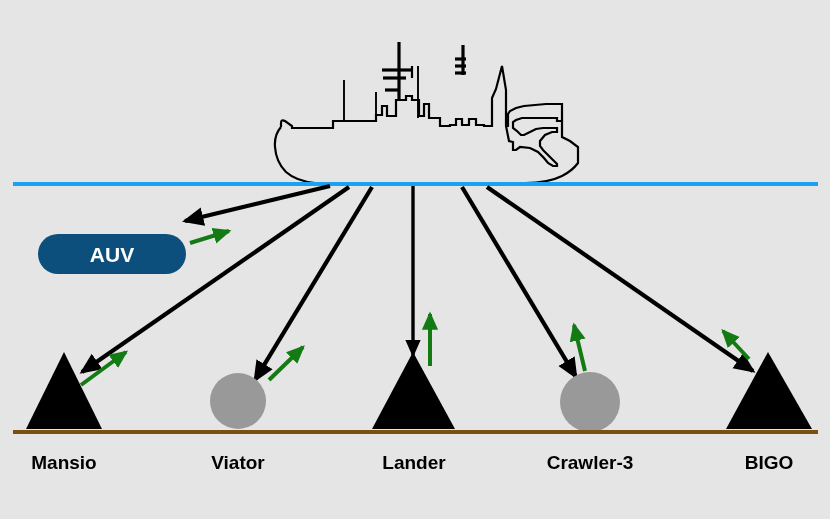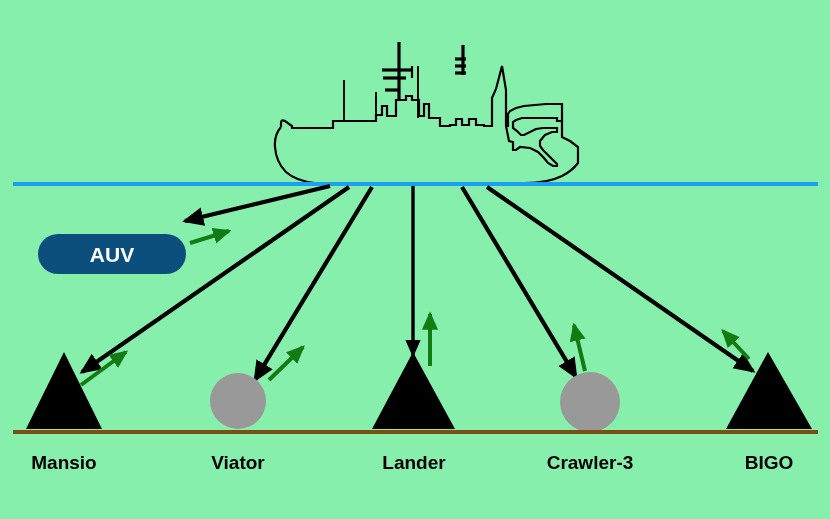--- a/index.html
+++ b/index.html
@@ -11,21 +11,21 @@
   body {
     width: 830px;
     height: 519px;
     overflow: hidden;
     font-family: "Liberation Sans", sans-serif;
   }
   #diagram-root {
     position: relative;
     width: 830px;
     height: 519px;
-    background: #86efac;
+    background: #e5e5e5;
   }
   #scene {
     position: absolute;
     left: 0;
     top: 0;
     width: 830px;
     height: 519px;
   }
   .node-label {
     font-family: "Liberation Sans", sans-serif;

